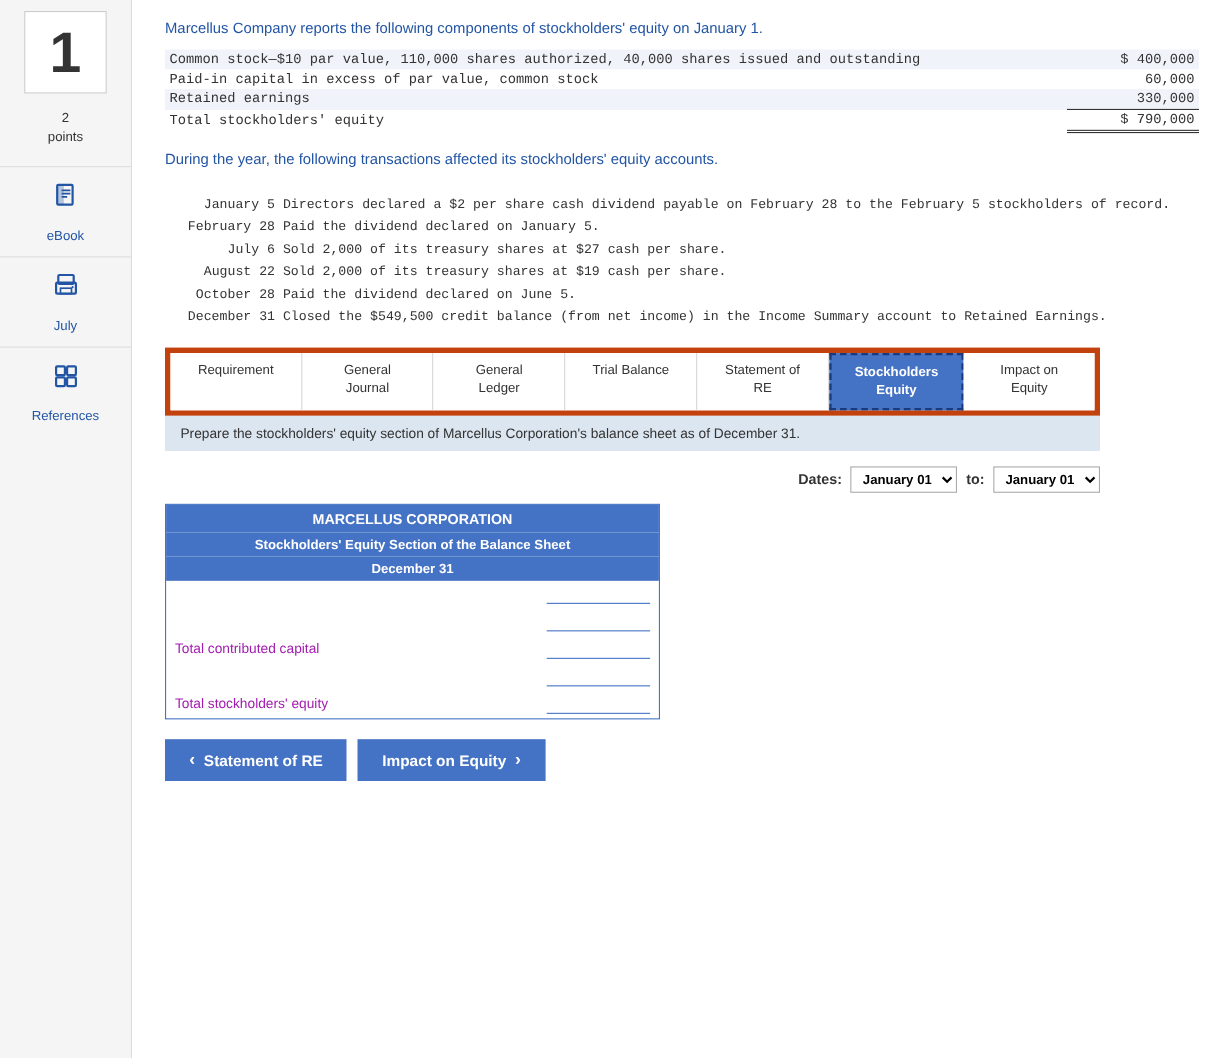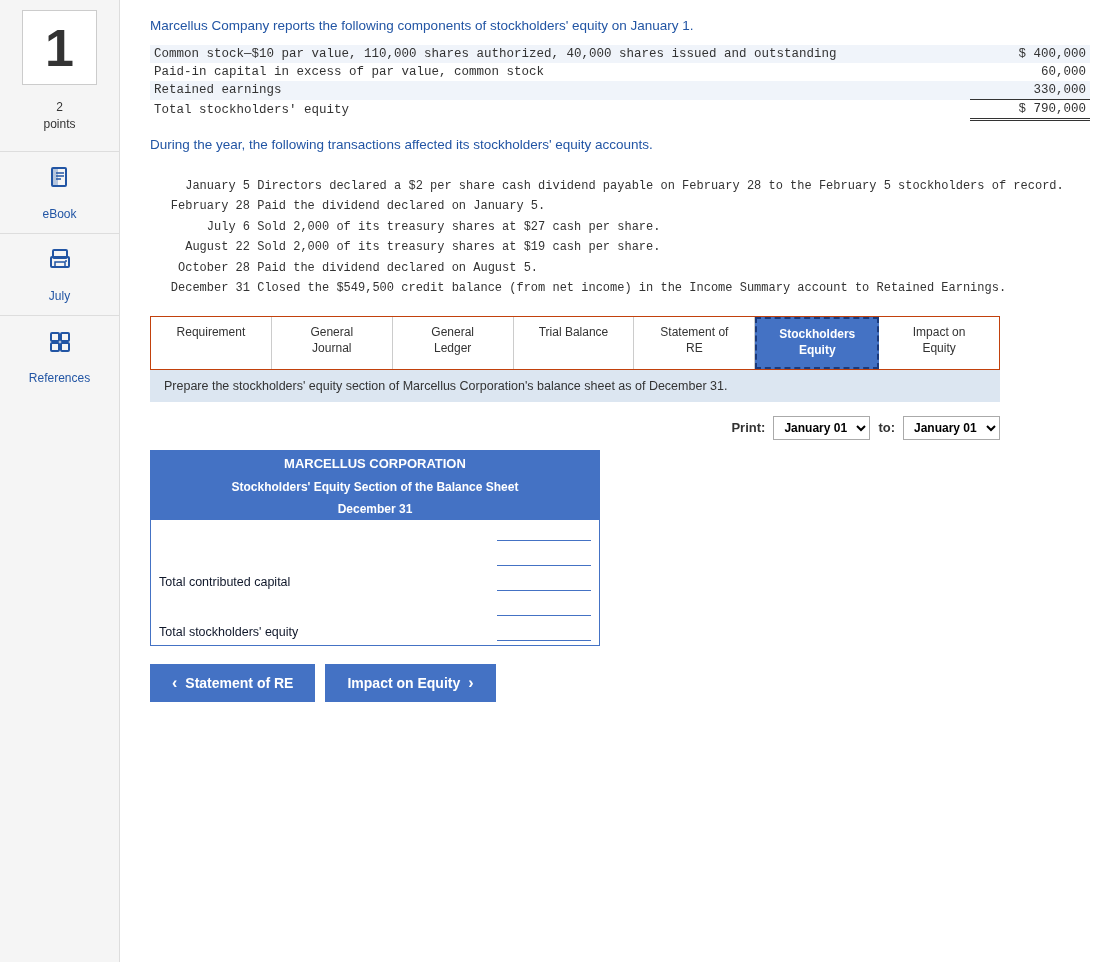--- a/index.html
+++ b/index.html
@@ -103,21 +103,21 @@
       margin-bottom: 18px;
     }
     .highlight-yellow {
       background-color: #ffff00;
       font-weight: bold;
     }
 
     
     .tabs-container {
       display: flex;
-      border: 1px solid #c2410c;
+      border: 5px solid #c2410c;
       margin-bottom: 0;
       width: 850px;
     }
     .tab {
       flex: 1;
       padding: 8px 4px;
       text-align: center;
       font-size: 12px;
       border-right: 1px solid #ccc;
       cursor: pointer;
@@ -195,21 +195,21 @@
     }
     .bs-table input[type="text"] {
       width: 100%;
       border: none;
       border-bottom: 1px solid #4472c4;
       outline: none;
       font-size: 12px;
       padding: 1px 2px;
       background: transparent;
     }
-    .bs-table .label-cell { color: #0f172a; }
+    .bs-table .label-cell { color: #a21caf; }
     .bs-table tr.total-row td { font-weight: normal; }
 
     
     .nav-buttons {
       display: flex;
       gap: 10px;
       margin-top: 10px;
     }
     .nav-btn {
       background: #4472c4;
@@ -310,42 +310,42 @@
       <div>
         <span style="display:inline-block;width:100px;text-align:right;">July 6</span>
         <span> Sold 2,000 of its treasury shares at $27 cash per share.</span>
       </div>
       <div>
         <span style="display:inline-block;width:100px;text-align:right;">August 22</span>
         <span> Sold 2,000 of its treasury shares at $19 cash per share.</span>
       </div>
       <div>
         <span style="display:inline-block;width:100px;text-align:right;">October 28</span>
-        <span> Paid the dividend declared on August 5.</span>
+        <span> Paid the dividend declared on June 5.</span>
       </div>
       <div>
         <span style="display:inline-block;width:100px;text-align:right;">December 31</span>
         <span> Closed the $549,500 credit balance (from net income) in the Income Summary account to Retained Earnings.</span>
       </div>
     </div>
 
     <div class="tabs-container">
       <div class="tab">Requirement</div>
       <div class="tab">General<br>Journal</div>
       <div class="tab">General<br>Ledger</div>
       <div class="tab">Trial Balance</div>
       <div class="tab">Statement of<br>RE</div>
       <div class="tab active">Stockholders<br>Equity</div>
       <div class="tab">Impact on<br>Equity</div>
     </div>
 
     <div class="instruction-bar">Prepare the stockholders' equity section of Marcellus Corporation's balance sheet as of December 31.</div>
 
     <div class="dates-row">
-      <span>Print:</span>
+      <span>Dates:</span>
       <select>
         <option>January 01</option>
       </select>
       <span>to:</span>
       <select>
         <option>January 01</option>
       </select>
     </div>
 
     <div class="bs-outer">

